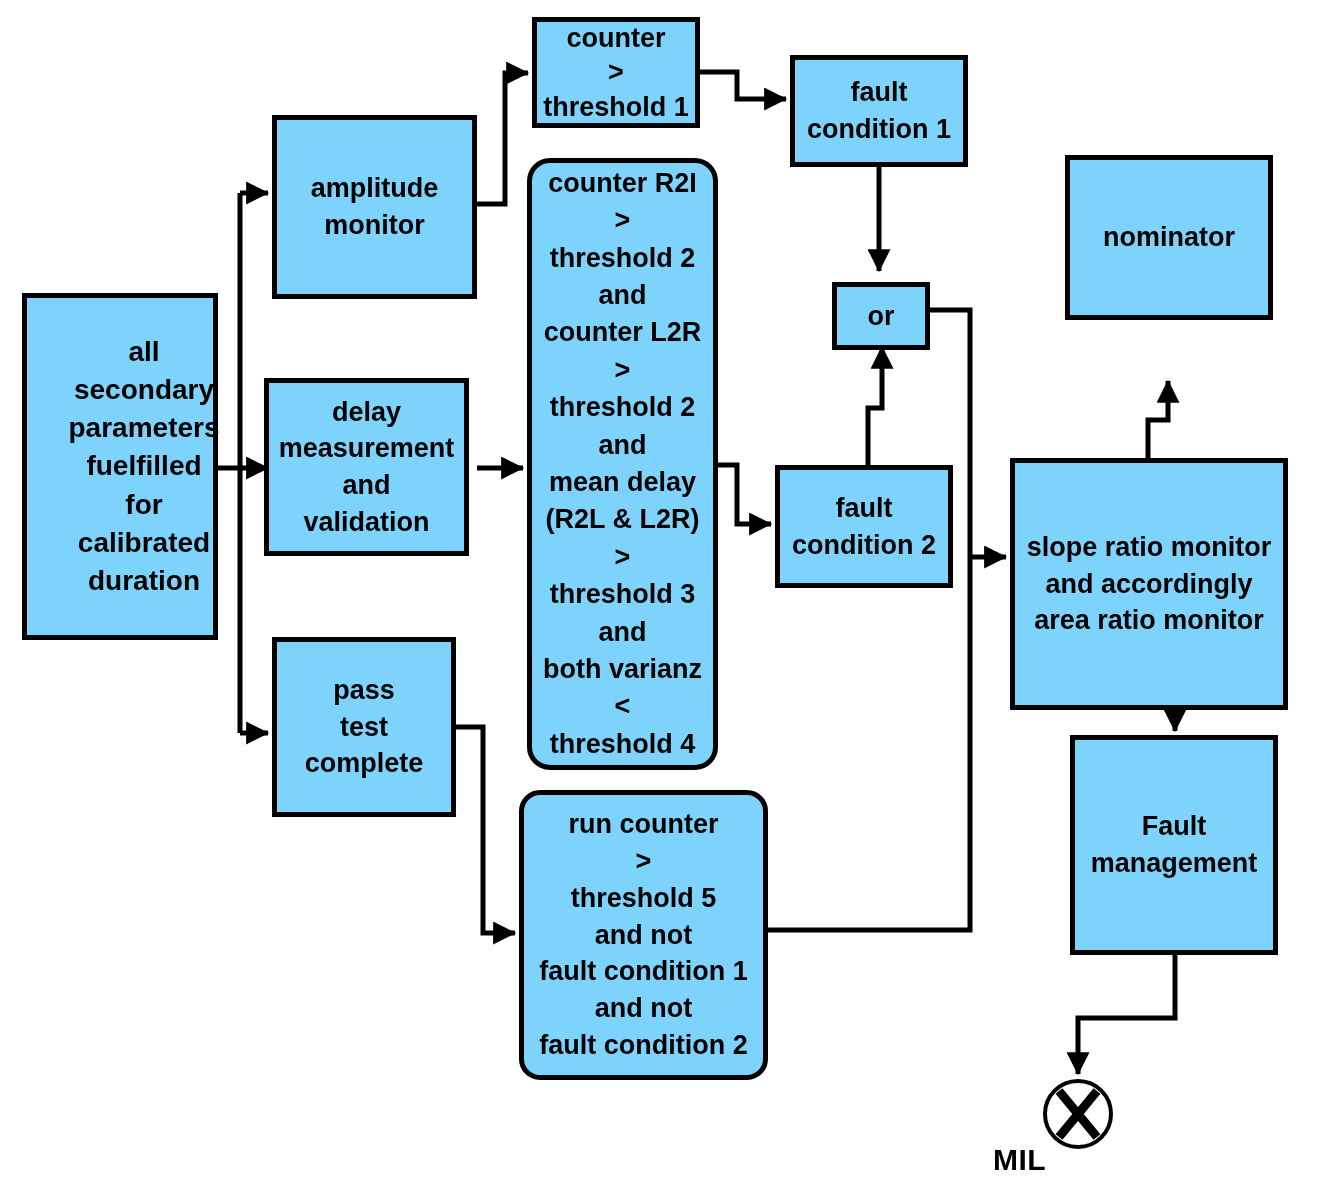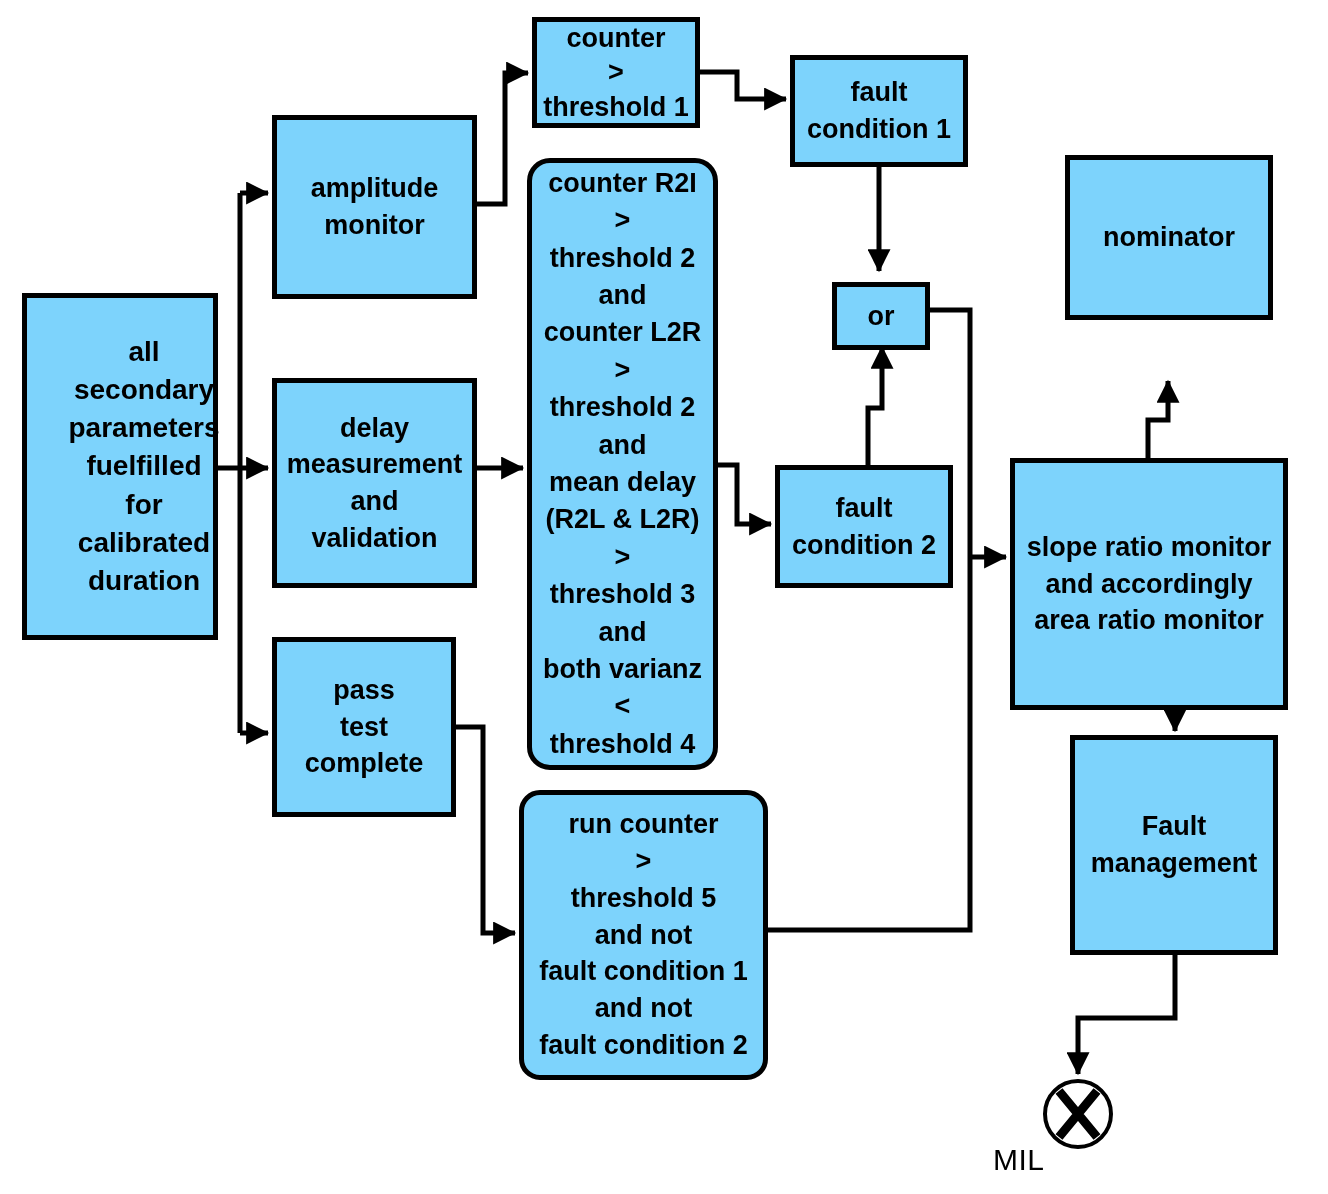--- a/index.html
+++ b/index.html
@@ -24,21 +24,21 @@
     font-weight:bold;
     font-size:27px;
     line-height:1.36;
     white-space:pre-line;
   }
   .node.big{line-height:1.385;border-radius:23px;}
   .node.left-box{font-size:28px;}
   .node.tight{line-height:1.28;}
   .mil-label{
     position:absolute;
-    font-weight:normal;
+    font-weight:bold;
     font-size:30px;
     letter-spacing:0.5px;
   }
 </style>
 </head>
 <body>
 
 <div class="stage">
 
   <svg class="wires" viewBox="0 0 1328 1194" xmlns="http://www.w3.org/2000/svg" fill="none" stroke="#000" stroke-width="5">
@@ -99,21 +99,21 @@
 and
 mean delay
 (R2L &amp; L2R)
 &gt;
 threshold 3
 and
 both varianz
 &lt;
 threshold 4</div>
 
-  <div class="node" style="left:272px;top:378px;width:205px;height:210px;">delay
+  <div class="node" style="left:264px;top:378px;width:205px;height:178px;">delay
 measurement
 and
 validation</div>
 
   <div class="node" style="left:272px;top:637px;width:184px;height:180px;">pass
 test
 complete</div>
 
   <div class="node" style="left:519px;top:790px;width:249px;height:290px;border-radius:21px;">run counter
 &gt;

